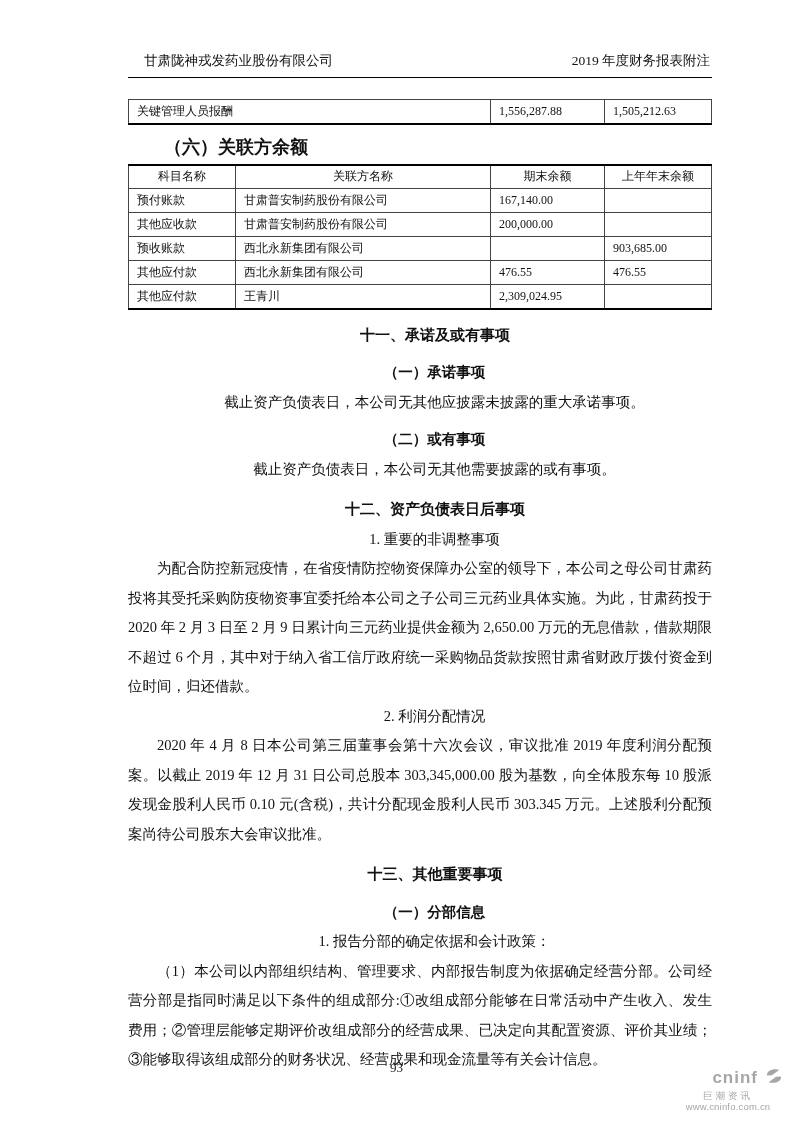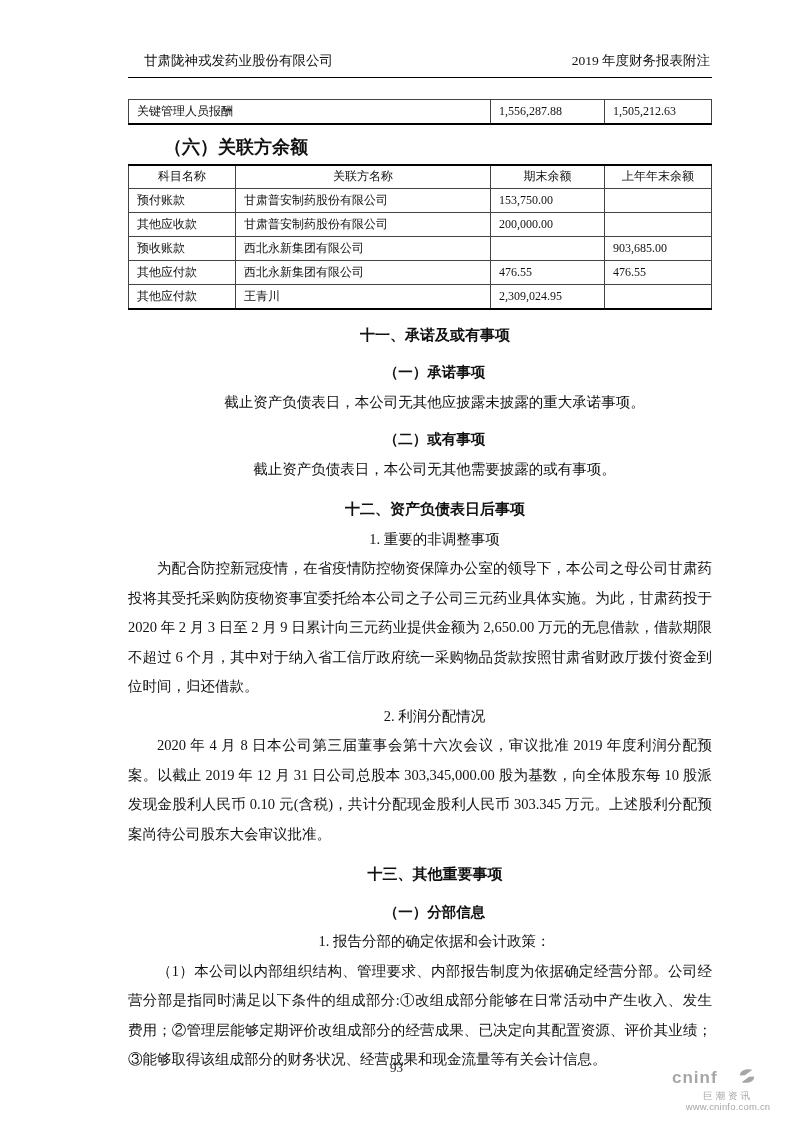--- a/index.html
+++ b/index.html
@@ -23,21 +23,21 @@
   .h2 { font-weight:bold; font-size:18px; line-height:24px; margin:10px 0 5px; text-indent:2em; }
   .sec p, .sec .h1, .sec .h2x, .sec .item {
     margin:0; font-size:14.5px; line-height:29.5px; text-indent:2em;text-align:center; }
   .sec .h1 { font-weight:bold; font-size:15px; margin-top:11px; }
   .sec .h2x { font-weight:bold;margin-top:8px; }
   .sec p.just { text-align:justify; }
   .page-number { position:absolute; left:0; right:0; bottom:46px; text-align:center;
     font-size:13px; color:#222; }
   .logo { position:absolute; right:9px; bottom:9px; width:112px; text-align:center;
     color:#a6a6a6; font-family:"Liberation Sans","DejaVu Sans",sans-serif; line-height:1.15; }
-  .logo-top { display:flex; align-items:center; justify-content:flex-start; gap:19px; }
+  .logo-top { display:flex; align-items:center; justify-content:flex-end; gap:6px; }
   .logo-brand { font-weight:bold; font-size:17px; letter-spacing:1px; }
   .logo-cn { font-size:9.5px; letter-spacing:3px; margin-top:1px; }
   .logo-url { font-size:9.5px; letter-spacing:0.2px; }
 </style>
 </head>
 <body>
 
 <div class="page">
   <div class="content">
 
@@ -75,21 +75,21 @@
           <th>科目名称</th>
           <th>关联方名称</th>
           <th>期末余额</th>
           <th>上年年末余额</th>
         </tr>
       </thead>
       <tbody>
         <tr>
           <td class="l">预付账款</td>
           <td class="l">甘肃普安制药股份有限公司</td>
-          <td class="r">153,750.00</td>
+          <td class="r">167,140.00</td>
           <td class="r"></td>
         </tr>
         <tr>
           <td class="l">其他应收款</td>
           <td class="l">甘肃普安制药股份有限公司</td>
           <td class="r">200,000.00</td>
           <td class="r"></td>
         </tr>
         <tr>
           <td class="l">预收账款</td>

